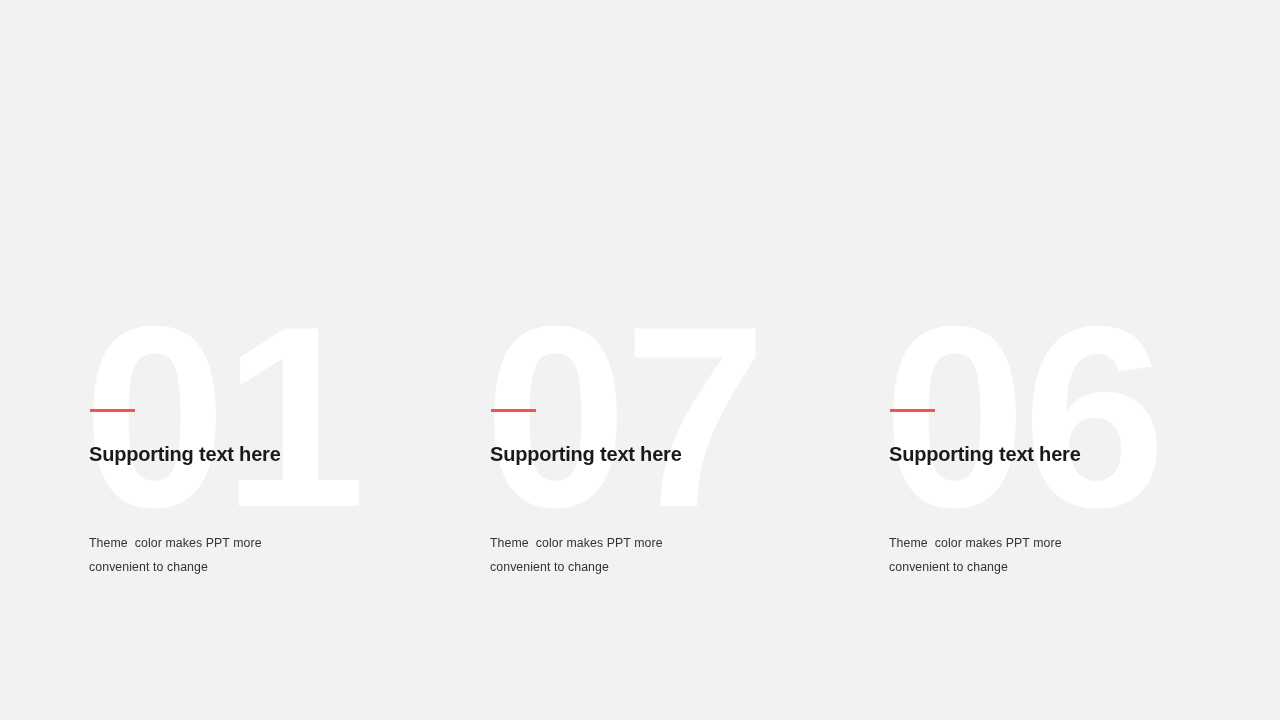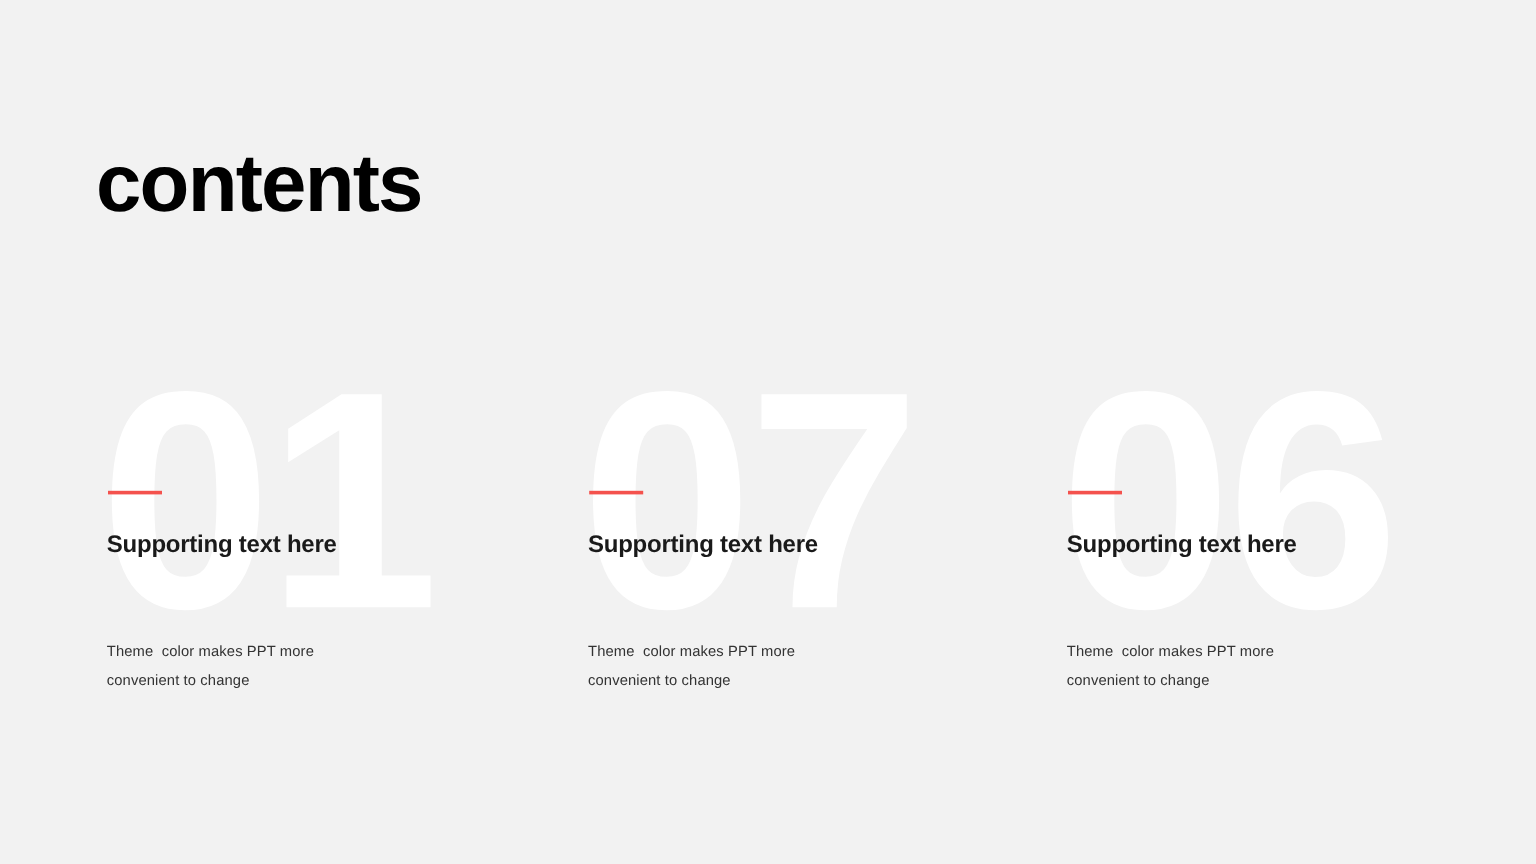--- a/index.html
+++ b/index.html
@@ -109,21 +109,20 @@
     line-height: 24px;
     letter-spacing: 0.1px;
     white-space: pre-wrap;
   }
 </style>
 </head>
 <body>
 
 <div class="slide">
 
-  <div class="slide-title">contents</div>
 
   <div class="items">
 
     <div class="item item-0">
       <div class="item-number">01</div>
       <div class="item-body">
         <div class="item-rule"></div>
         <div class="item-heading">Supporting
 text here</div>
         <div class="item-text">Theme  color makes PPT more convenient to change</div>

